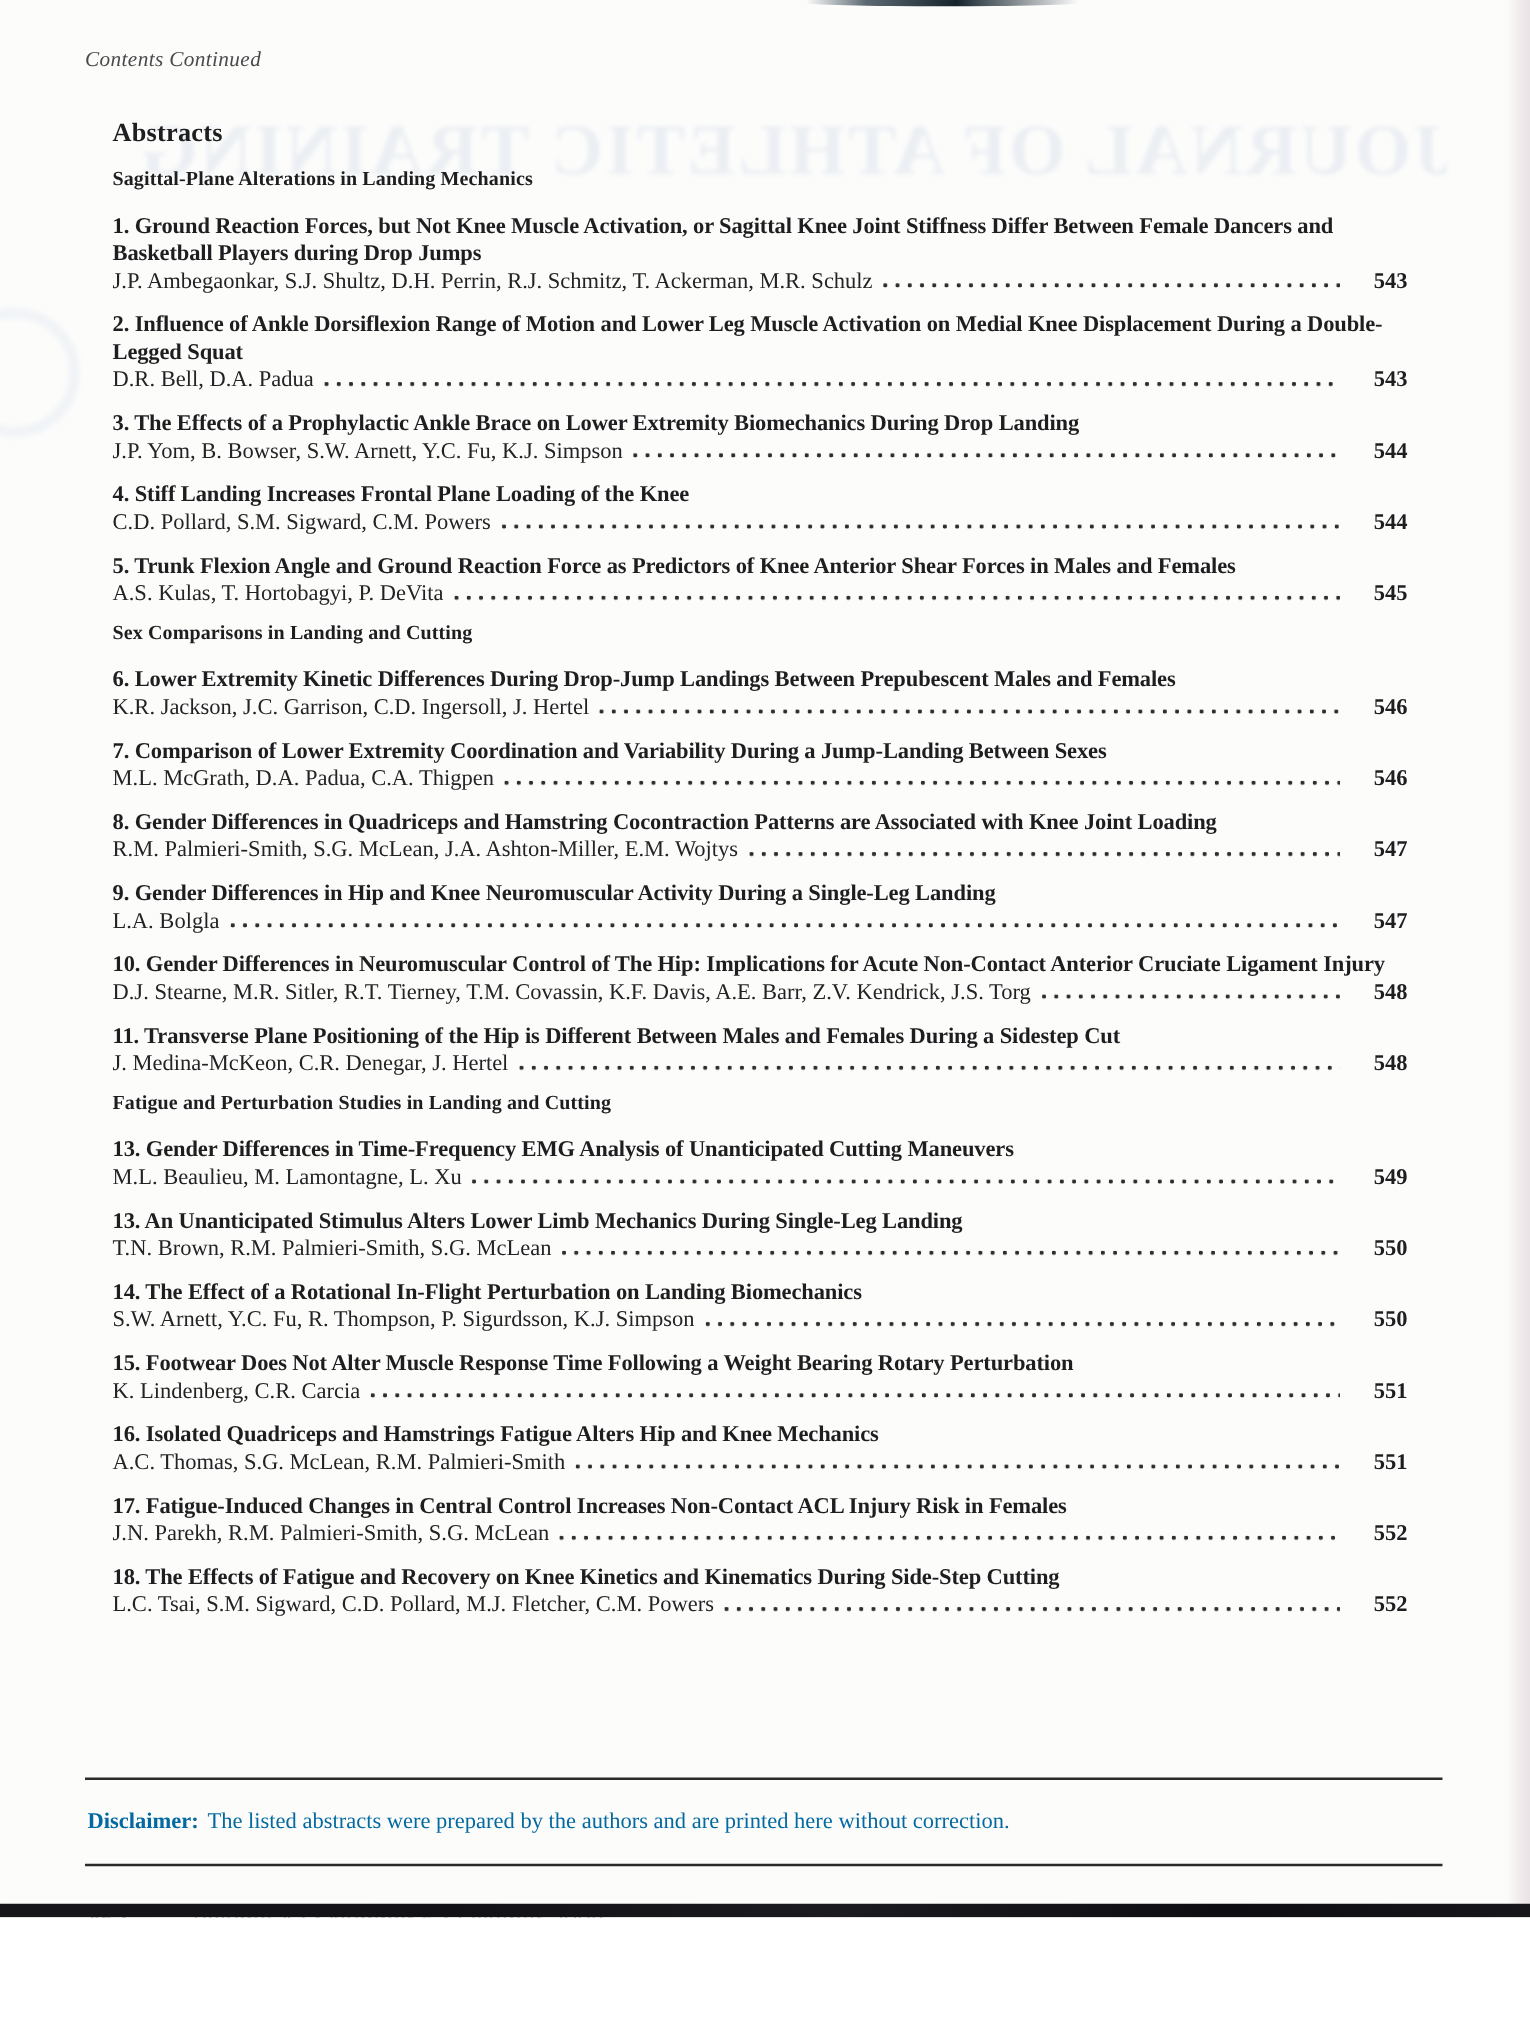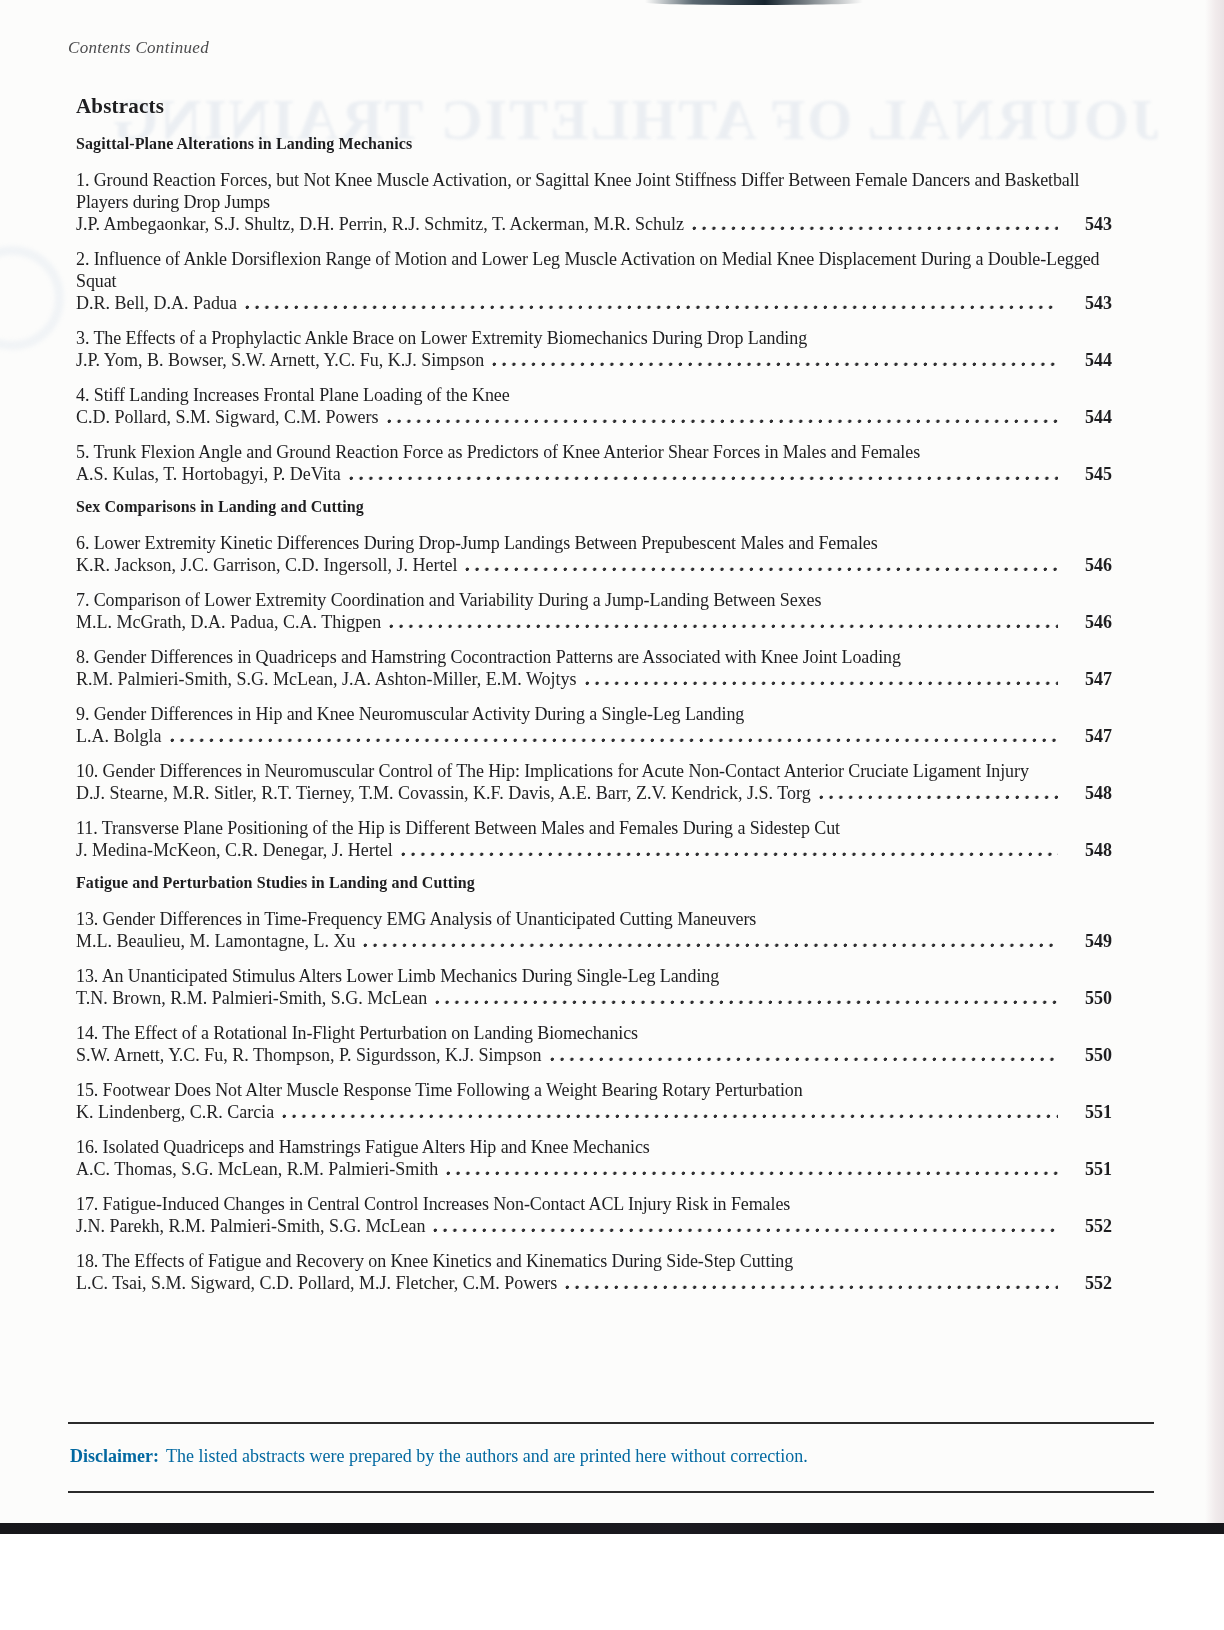--- a/index.html
+++ b/index.html
@@ -37,27 +37,27 @@
     position:absolute; left:-40px; top:246px; width:86px; height:86px;
     border:9px solid #c5d3e4; border-radius:50%;
     opacity:.20; filter:blur(2px); pointer-events:none;
   }
   
   .contents-continued {
     position:absolute; left:68px; top:38px;
     font-style:italic; font-size:17px; color:#4a4a4c; letter-spacing:.3px;
   }
   
-  .content { position:absolute; left:76px; top:94px; width:1036px; }
+  .content { position:absolute; left:90px; top:94px; width:1036px; }
   .abstracts { font-size:21px; font-weight:bold; margin:0 0 16px 0; letter-spacing:.2px; }
   .section { margin:0; }
   .section + .section { margin-top:2px; }
   .section-title { font-size:16px; font-weight:bold; margin:6px 0 16px 0; letter-spacing:.1px; }
   .entry { margin-bottom:13px; }
-  .entry-title { font-weight:normal; font-size:18px; line-height:22px; letter-spacing:-.1px; }
+  .entry-title { font-weight:bold; font-size:18px; line-height:22px; letter-spacing:-.1px; }
   .entry-row { display:flex; font-size:18px; line-height:22px; }
   .authors { white-space:nowrap; color:#232325; }
   .leader {
     flex:1 1 auto; min-width:30px; margin:0 10px 0 8px;
     background-image:radial-gradient(circle at 2.2px 2.2px, #2e2e30 1.5px, rgba(0,0,0,0) 1.9px);
     background-size:9.8px 5px; background-repeat:repeat-x;
     background-position:left calc(100% - 4px);
   }
   .pg { font-weight:bold; width:44px; text-align:right; }
   

